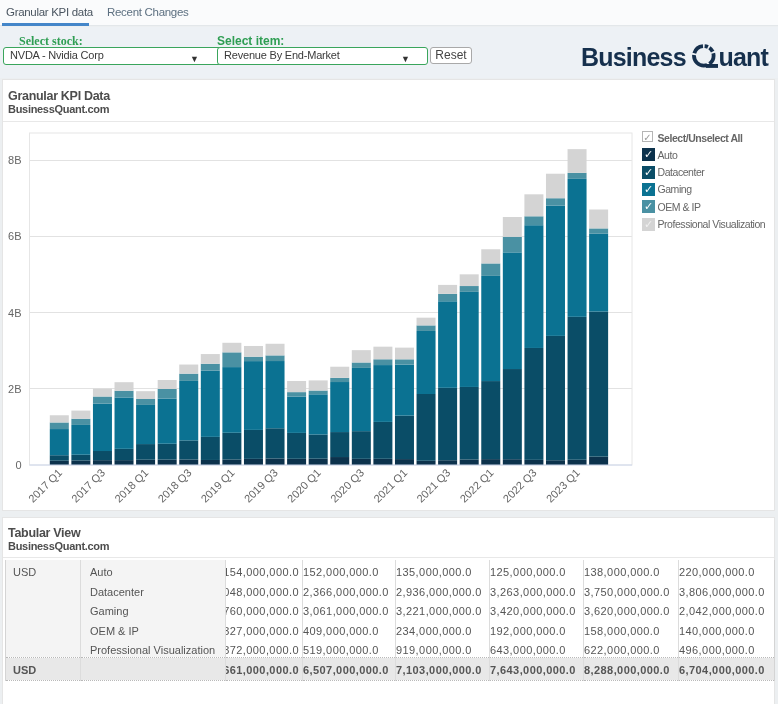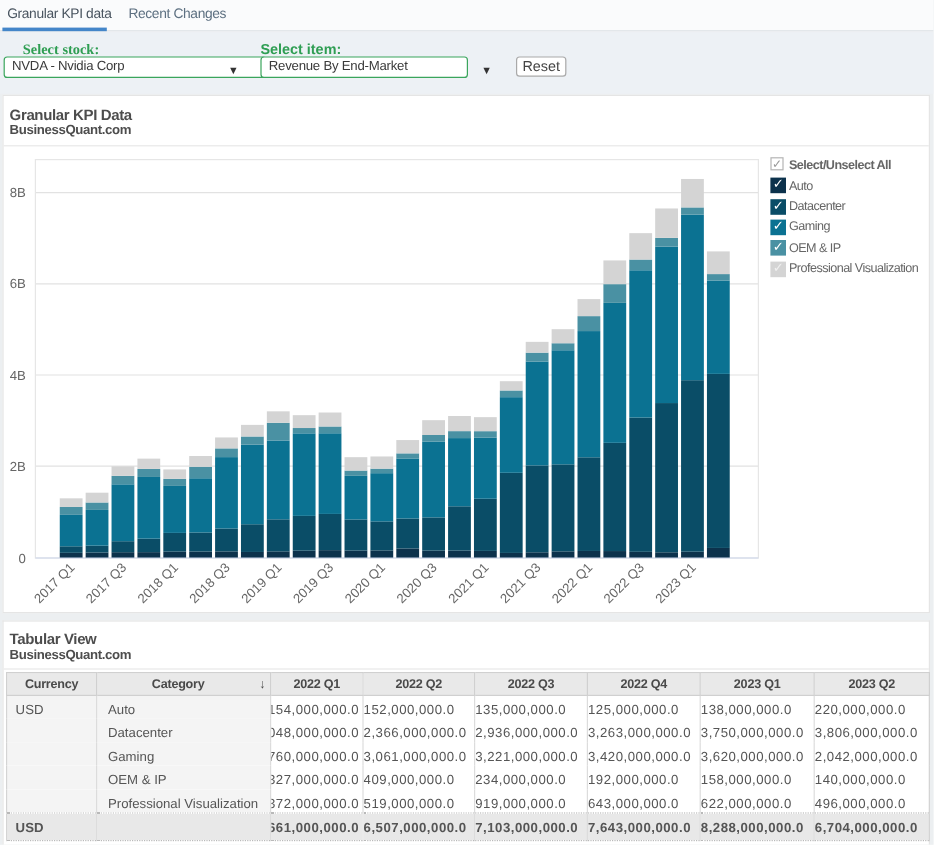--- a/index.html
+++ b/index.html
@@ -30,22 +30,26 @@
 <body>
 <div class="tabbar">
   <span class="tab1">Granular KPI data</span>
   <span class="tab2">Recent Changes</span>
   <span class="tab1u"></span>
 </div>
 <div class="filters">
   <span class="flabel" style="left:19px; top:7px;font-family:Liberation Serif, serif;">Select stock:</span>
   <span class="flabel" style="left:217px; top:7px;">Select item:</span>
   <div class="fsel" style="left:3px; top:20px; width:219px;">NVDA - Nvidia Corp<span class="caret" style="left:186px; top:3.5px; position:absolute;">▼</span></div>
-  <div class="fsel" style="left:217px; top:20px; width:173px;">Revenue By End-Market<span class="caret" style="left:183px; top:3.5px; position:absolute;">▼</span></div>
+  <div class="fsel" style="left:217px; top:20px; width:211px;">Revenue By End-Market<span class="caret" style="left:183px; top:3.5px; position:absolute;">▼</span></div>
   <div class="resetbtn">Reset</div>
+  <div class="logo">Business <svg width="26.5" height="30" viewBox="0 0 26.5 30" style="vertical-align:-4.5px;">
+        <circle cx="11.8" cy="15.8" r="9.8" fill="none" stroke="#16304d" stroke-width="3.8" pathLength="360" stroke-dasharray="55 15 115 10 70 10 20 10 30 10 15"></circle>
+        <rect x="13.8" y="24" width="12.7" height="3.9" fill="#16304d"></rect>
+      </svg>uant</div>
 </div>
 <div class="card1">
   <div class="ctitle" style="position:absolute;left:5px;top:9px;font-size:12.5px;letter-spacing:-0.3px;">Granular KPI Data</div>
   <div class="ctitle" style="position:absolute;left:5px;top:23px;font-size:11px;letter-spacing:-0.3px;">BusinessQuant.com</div>
   <div style="position:absolute;left:0;top:41px;width:771px;height:1px;background:#e8e8e8;"></div>
 </div>
 <svg style="position:absolute;left:2px;top:120px;" width="774" height="391" font-family="Liberation Sans,sans-serif">
 <line x1="27.5" y1="268.50" x2="630.0" y2="268.50" stroke="#e2e2e2" stroke-width="1"></line>
 <line x1="27.5" y1="192.50" x2="630.0" y2="192.50" stroke="#e2e2e2" stroke-width="1"></line>
 <line x1="27.5" y1="116.50" x2="630.0" y2="116.50" stroke="#e2e2e2" stroke-width="1"></line>
@@ -235,30 +239,20 @@
       <col style="width:75px">
       <col style="width:145px">
       <col style="width:77px">
       <col style="width:93px">
       <col style="width:94px">
       <col style="width:94px">
       <col style="width:95px">
       <col style="width:96px">
     </colgroup>
 <tbody>
-      <tr>
-        <th>Currency</th>
-        <th>Category <span style="float:right;margin-right:4px;">↓</span></th>
-        <th>2022 Q1</th>
-        <th>2022 Q2</th>
-        <th>2022 Q3</th>
-        <th>2022 Q4</th>
-        <th>2023 Q1</th>
-        <th>2023 Q2</th>
-      </tr>
 <tr class="datarow">
         <td class="cfroz" style="">USD</td>
         <td class="cfroz2">Auto</td>
         <td class="num" style="">
           <div class="clip">154,000,000.0</div>
         </td>
         <td class="num" style="">
           <div class="clip">152,000,000.0</div>
         </td>
         <td class="num" style="">

